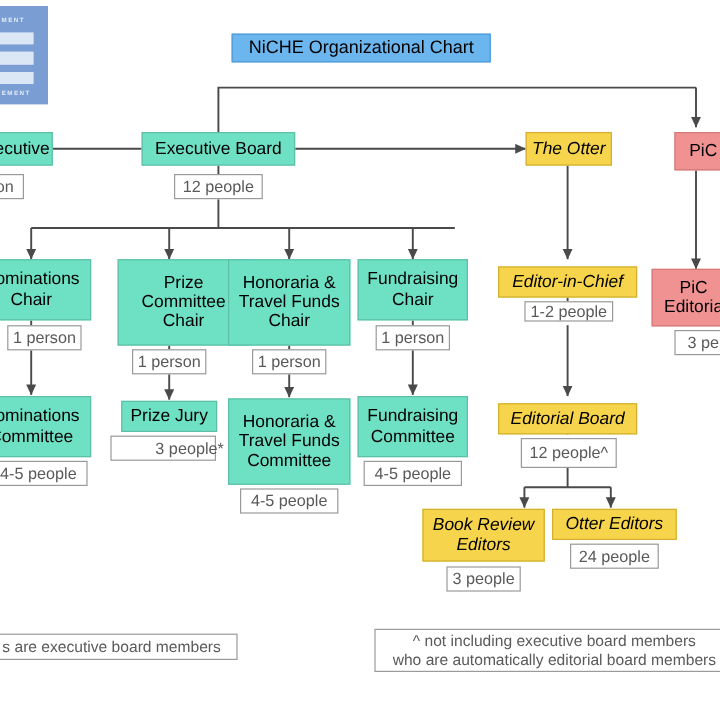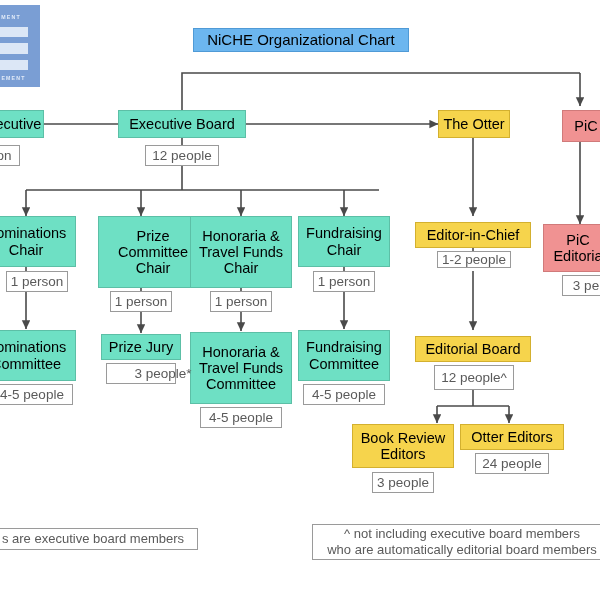--- a/index.html
+++ b/index.html
@@ -21,21 +21,21 @@
     display:flex;align-items:center;justify-content:center;
     text-align:center;
     line-height:1.12;
     font-size:14.5px;
     color:#000000;
     white-space:pre-line;
     padding:1px 4px;
     z-index:4;
   }
   .teal{background:#6ee0c4;border-color:#5cbfa6;}
-  .yellow{background:#f5d košice;}
+  .yellow{background:#f5d košice;font-style:italic;}
   .yellow{background:#f6d44c;border-color:#d3b02f;}
   .red{background:#f09292;border-color:#d07a7a;}
   .blue{background:#6cb6ef;border-color:#4f9ad6;}
 
   .tag{
     position:absolute;
     box-sizing:border-box;
     background:#ffffff;
     border:1px solid #9a9a9a;
     font-size:13.5px;
@@ -178,21 +178,21 @@
 
   <div class="node red" style="left:543px;top:224px;width:70px;height:48px;">PiC
 Editoria</div>
   <div class="tag" style="left:562px;top:275px;width:48px;height:21px;">3 pe</div>
 
   <div class="node teal" style="left:-24px;top:330px;width:100px;height:51px;">Nominations
 Committee</div>
   <div class="tag" style="left:-9px;top:384px;width:82px;height:21px;">4-5 people</div>
 
   <div class="node teal" style="left:101px;top:334px;width:80px;height:26px;">Prize Jury</div>
-  <div class="tag" style="left:106px;top:363px;width:70px;height:21px;padding-left:48px;">3 people*</div>
+  <div class="tag" style="left:92px;top:363px;width:88px;height:21px;padding-left:48px;">3 people*</div>
 
   <div class="node teal" style="left:190px;top:332px;width:102px;height:72px;">Honoraria &amp;
 Travel Funds
 Committee</div>
   <div class="tag" style="left:200px;top:407px;width:82px;height:21px;">4-5 people</div>
 
   <div class="node teal" style="left:298px;top:330px;width:92px;height:51px;">Fundraising
 Committee</div>
   <div class="tag" style="left:303px;top:384px;width:82px;height:21px;">4-5 people</div>
 

